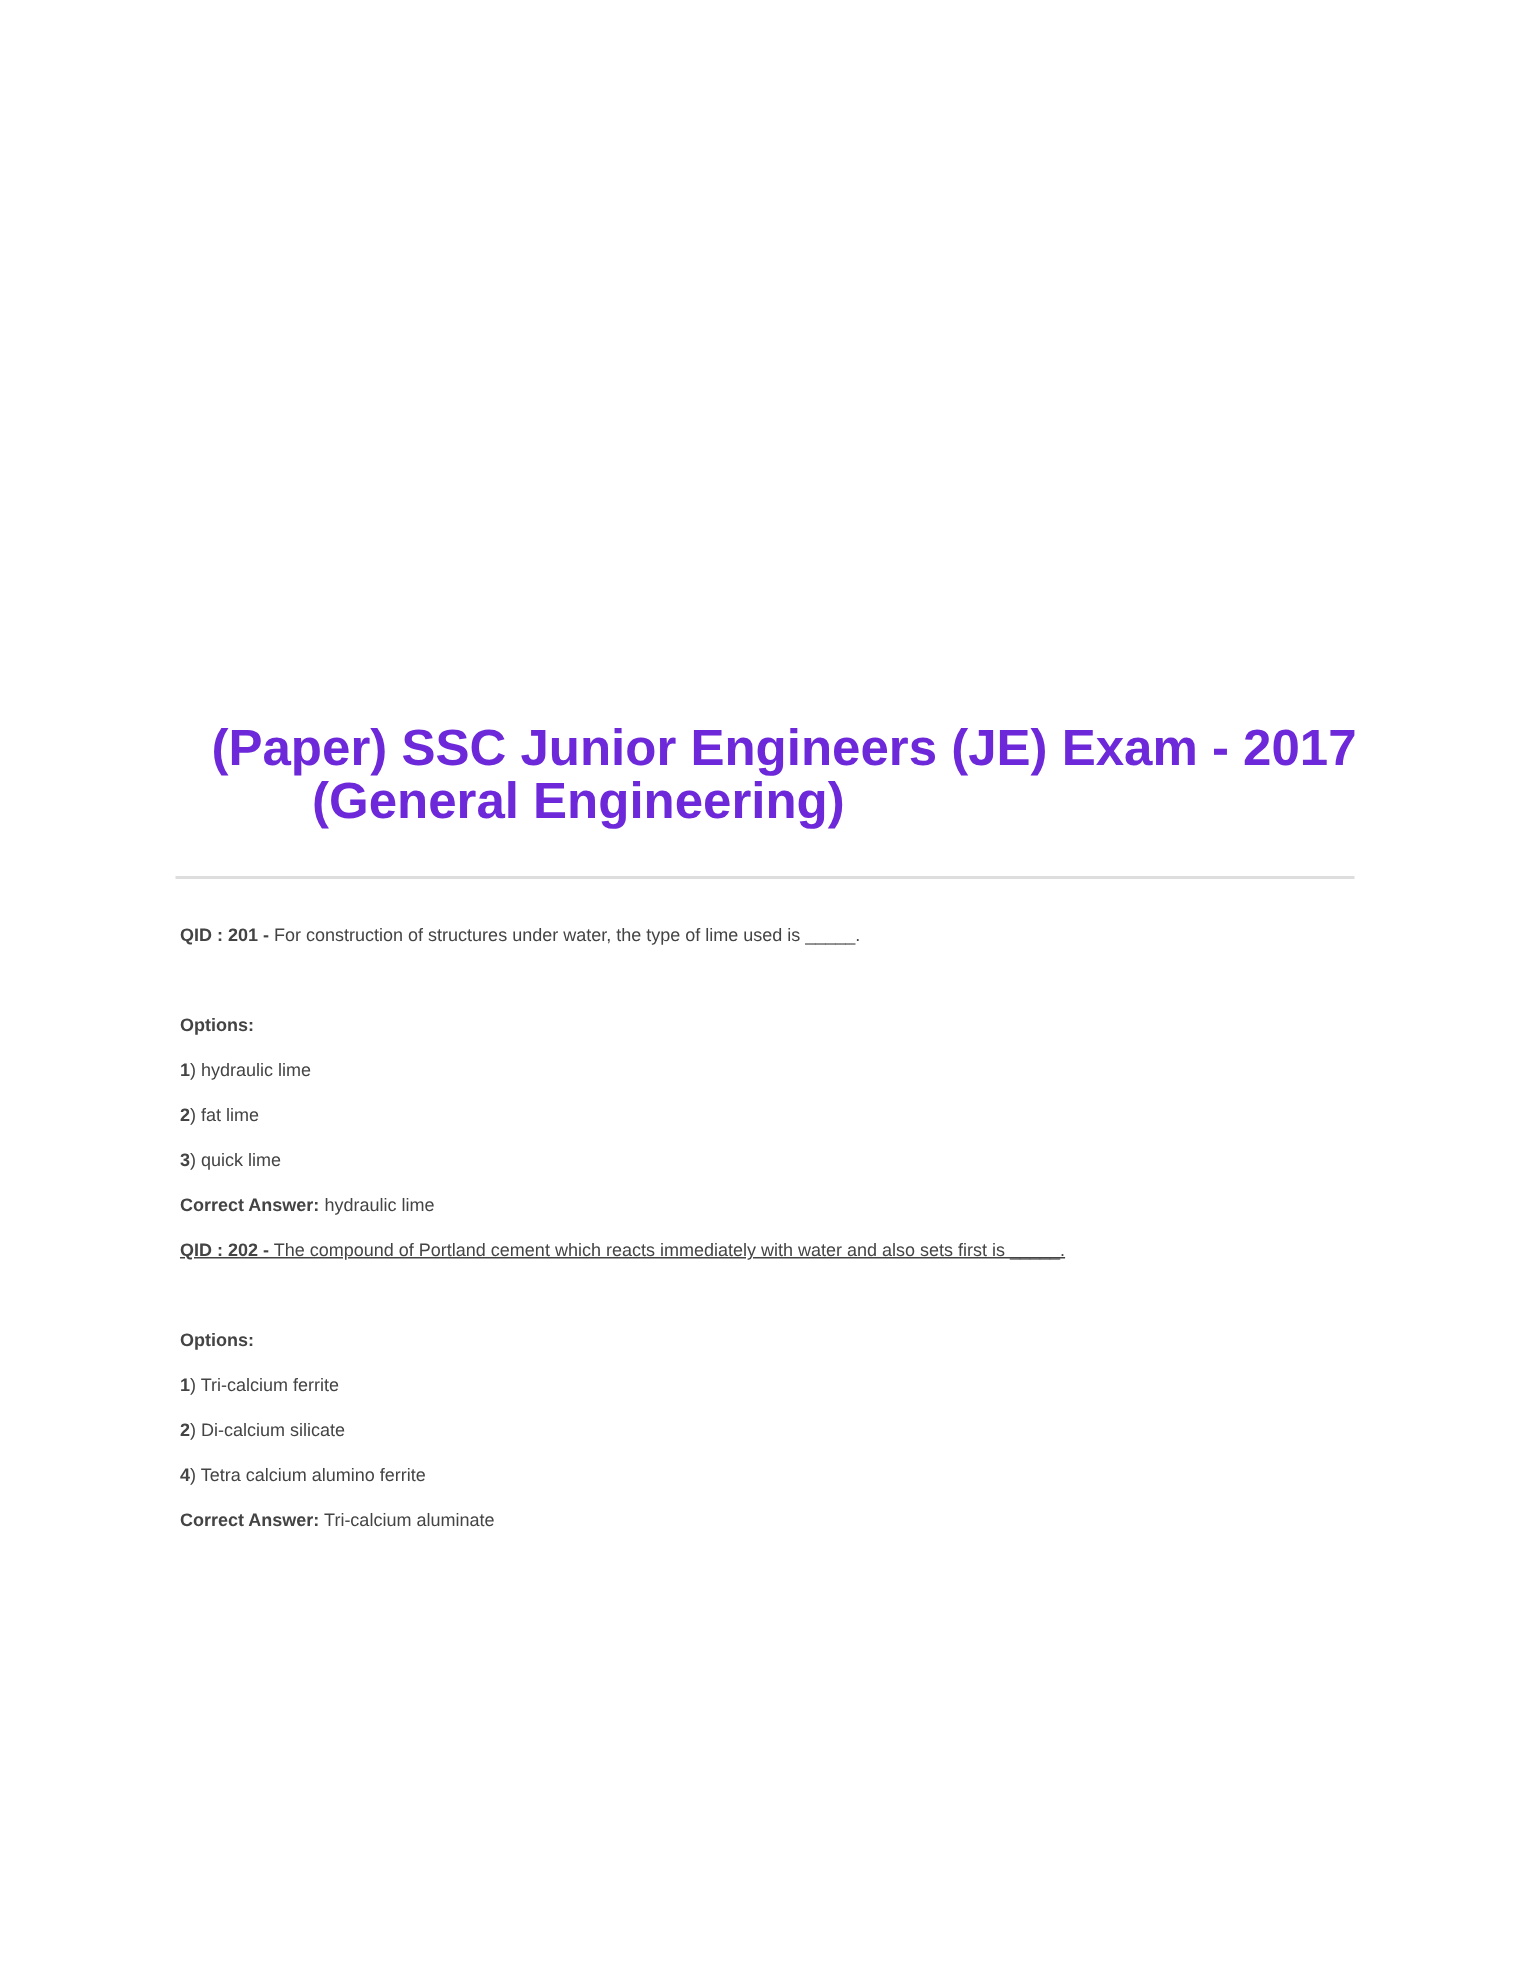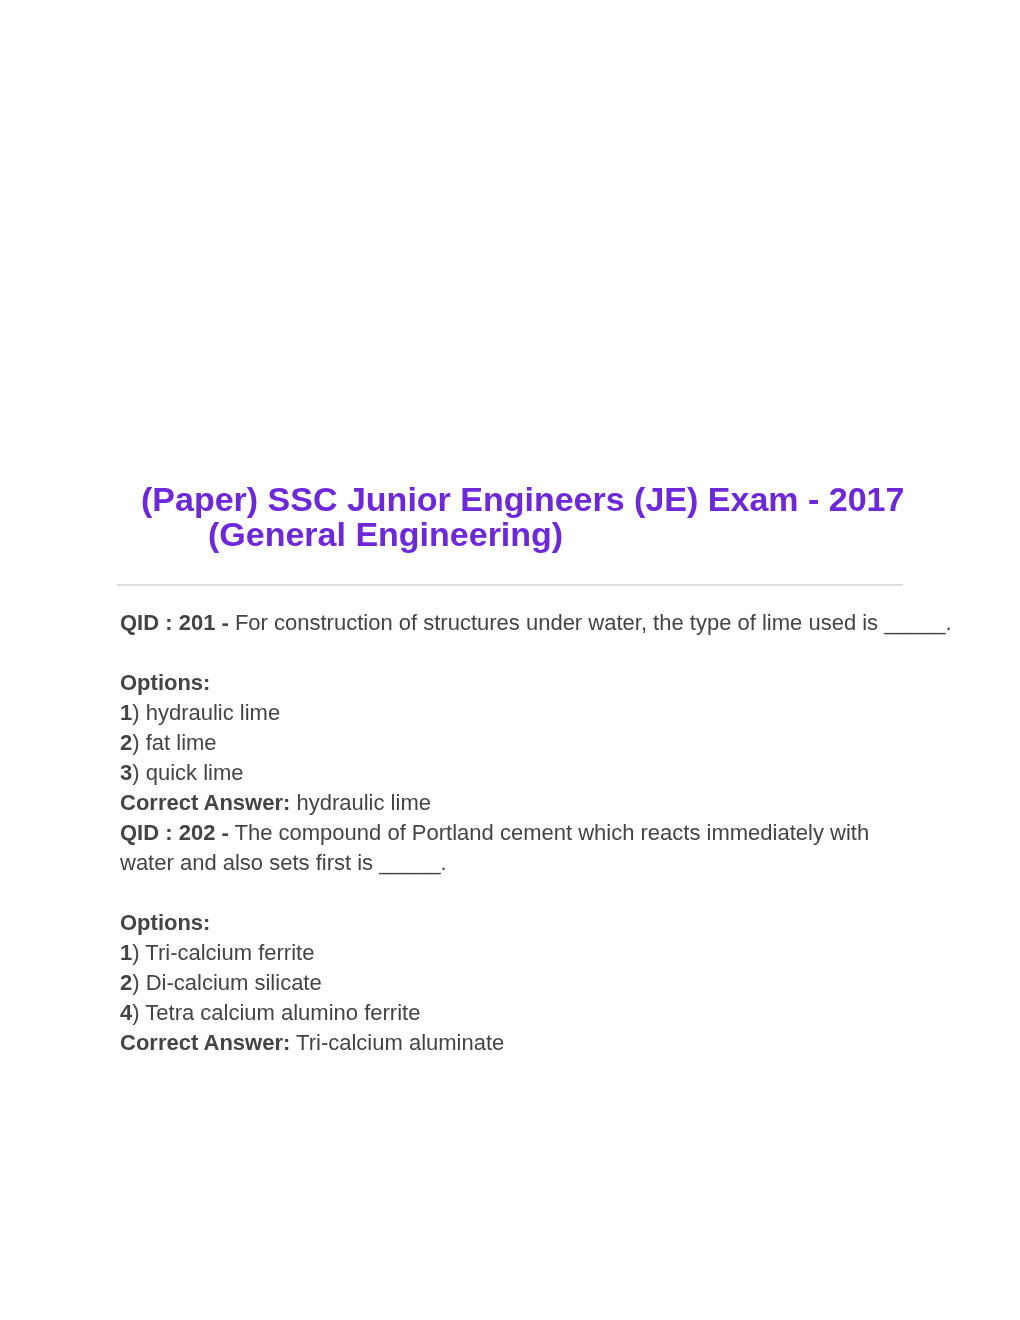--- a/index.html
+++ b/index.html
@@ -38,26 +38,26 @@
       top: 584px;
       width: 786px;
       height: 2px;
       background: #dddddd;
     }
     .content {
       position: absolute;
       left: 120px;
       top: 608px;
       width: 770px;
-      font-size: 22px;
+      font-size: 12px;
       line-height: 30px;
       color: #444444;
     }
     .line { white-space: nowrap; }
-    .wrap { white-space: normal; }
+    .wrap { white-space: normal; text-decoration: underline; }
     .b { font-weight: bold; }
     .spacer { height: 30px; }
   </style>
 </head>
 <body>
 
 <div class="title-block">
   <div class="title-line l1">(Paper) SSC Junior Engineers (JE) Exam  - 2017</div>
   <div class="title-line l2">(General Engineering)</div>
 </div>

